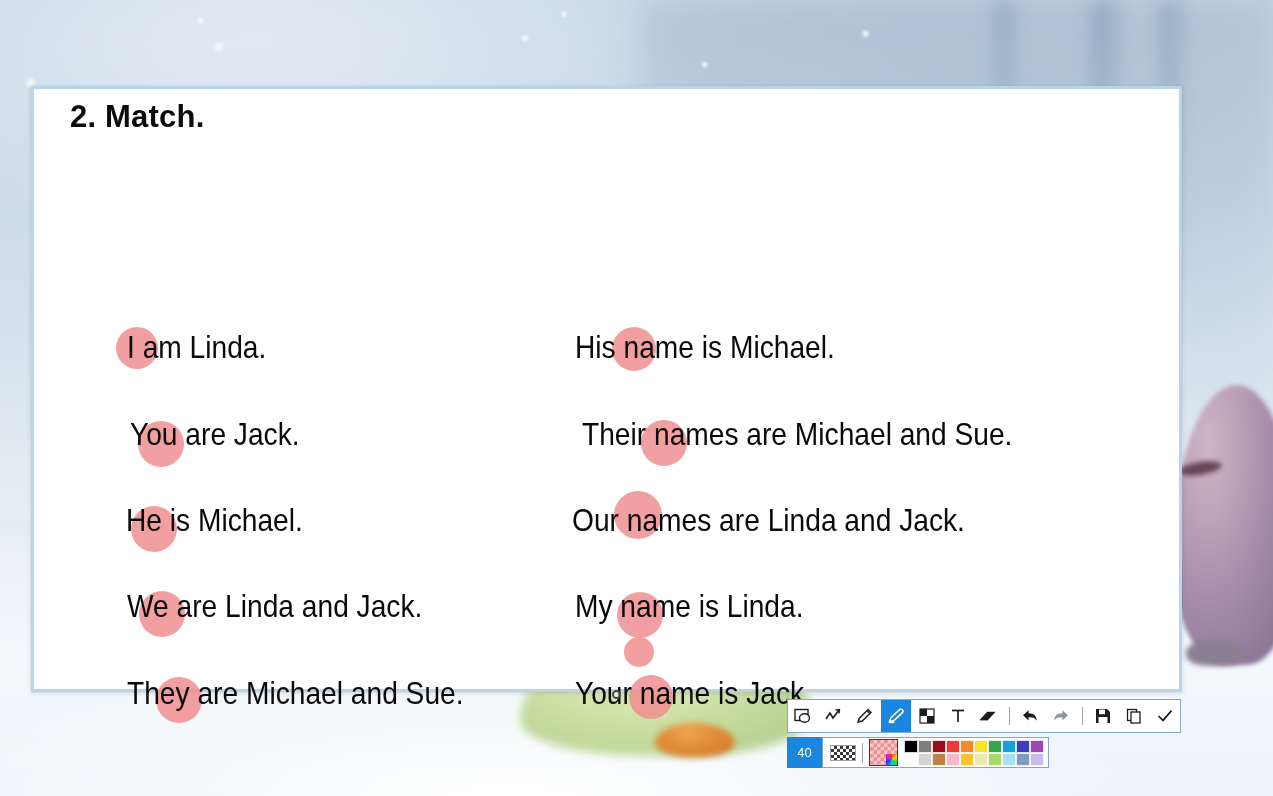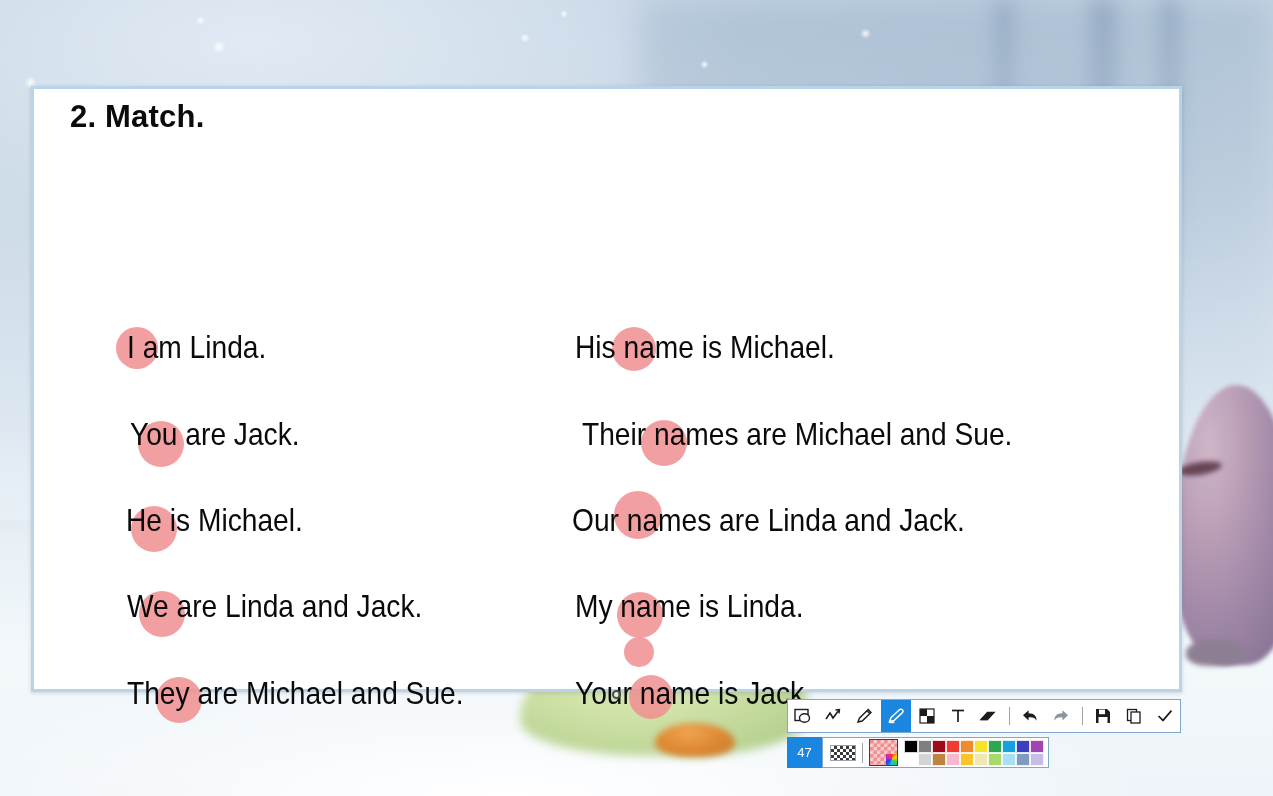--- a/index.html
+++ b/index.html
@@ -401,21 +401,21 @@
     </div>
 
     <div class="tool">
       <svg width="20" height="18" viewBox="0 0 20 18" fill="none" stroke="currentColor" stroke-width="1.7">
         <path d="M3.5 9 L8 13.4 L16.5 3.6"></path>
       </svg>
     </div>
   </div>
 
   <div id="palette-bar">
-    <div id="page-badge">47</div>
+    <div id="page-badge">40</div>
 
     <div id="palette-panel">
       <div class="transparency-swatch"></div>
       <div class="pal-sep"></div>
       <div class="current-color"></div>
       <div class="swatch-grid" id="swatch-grid">
           <div class="swatch" style="background: rgb(0, 0, 0);"></div>
           <div class="swatch" style="background: rgb(127, 127, 127);"></div>
           <div class="swatch" style="background: rgb(160, 10, 24);"></div>
           <div class="swatch" style="background: rgb(238, 59, 51);"></div>

